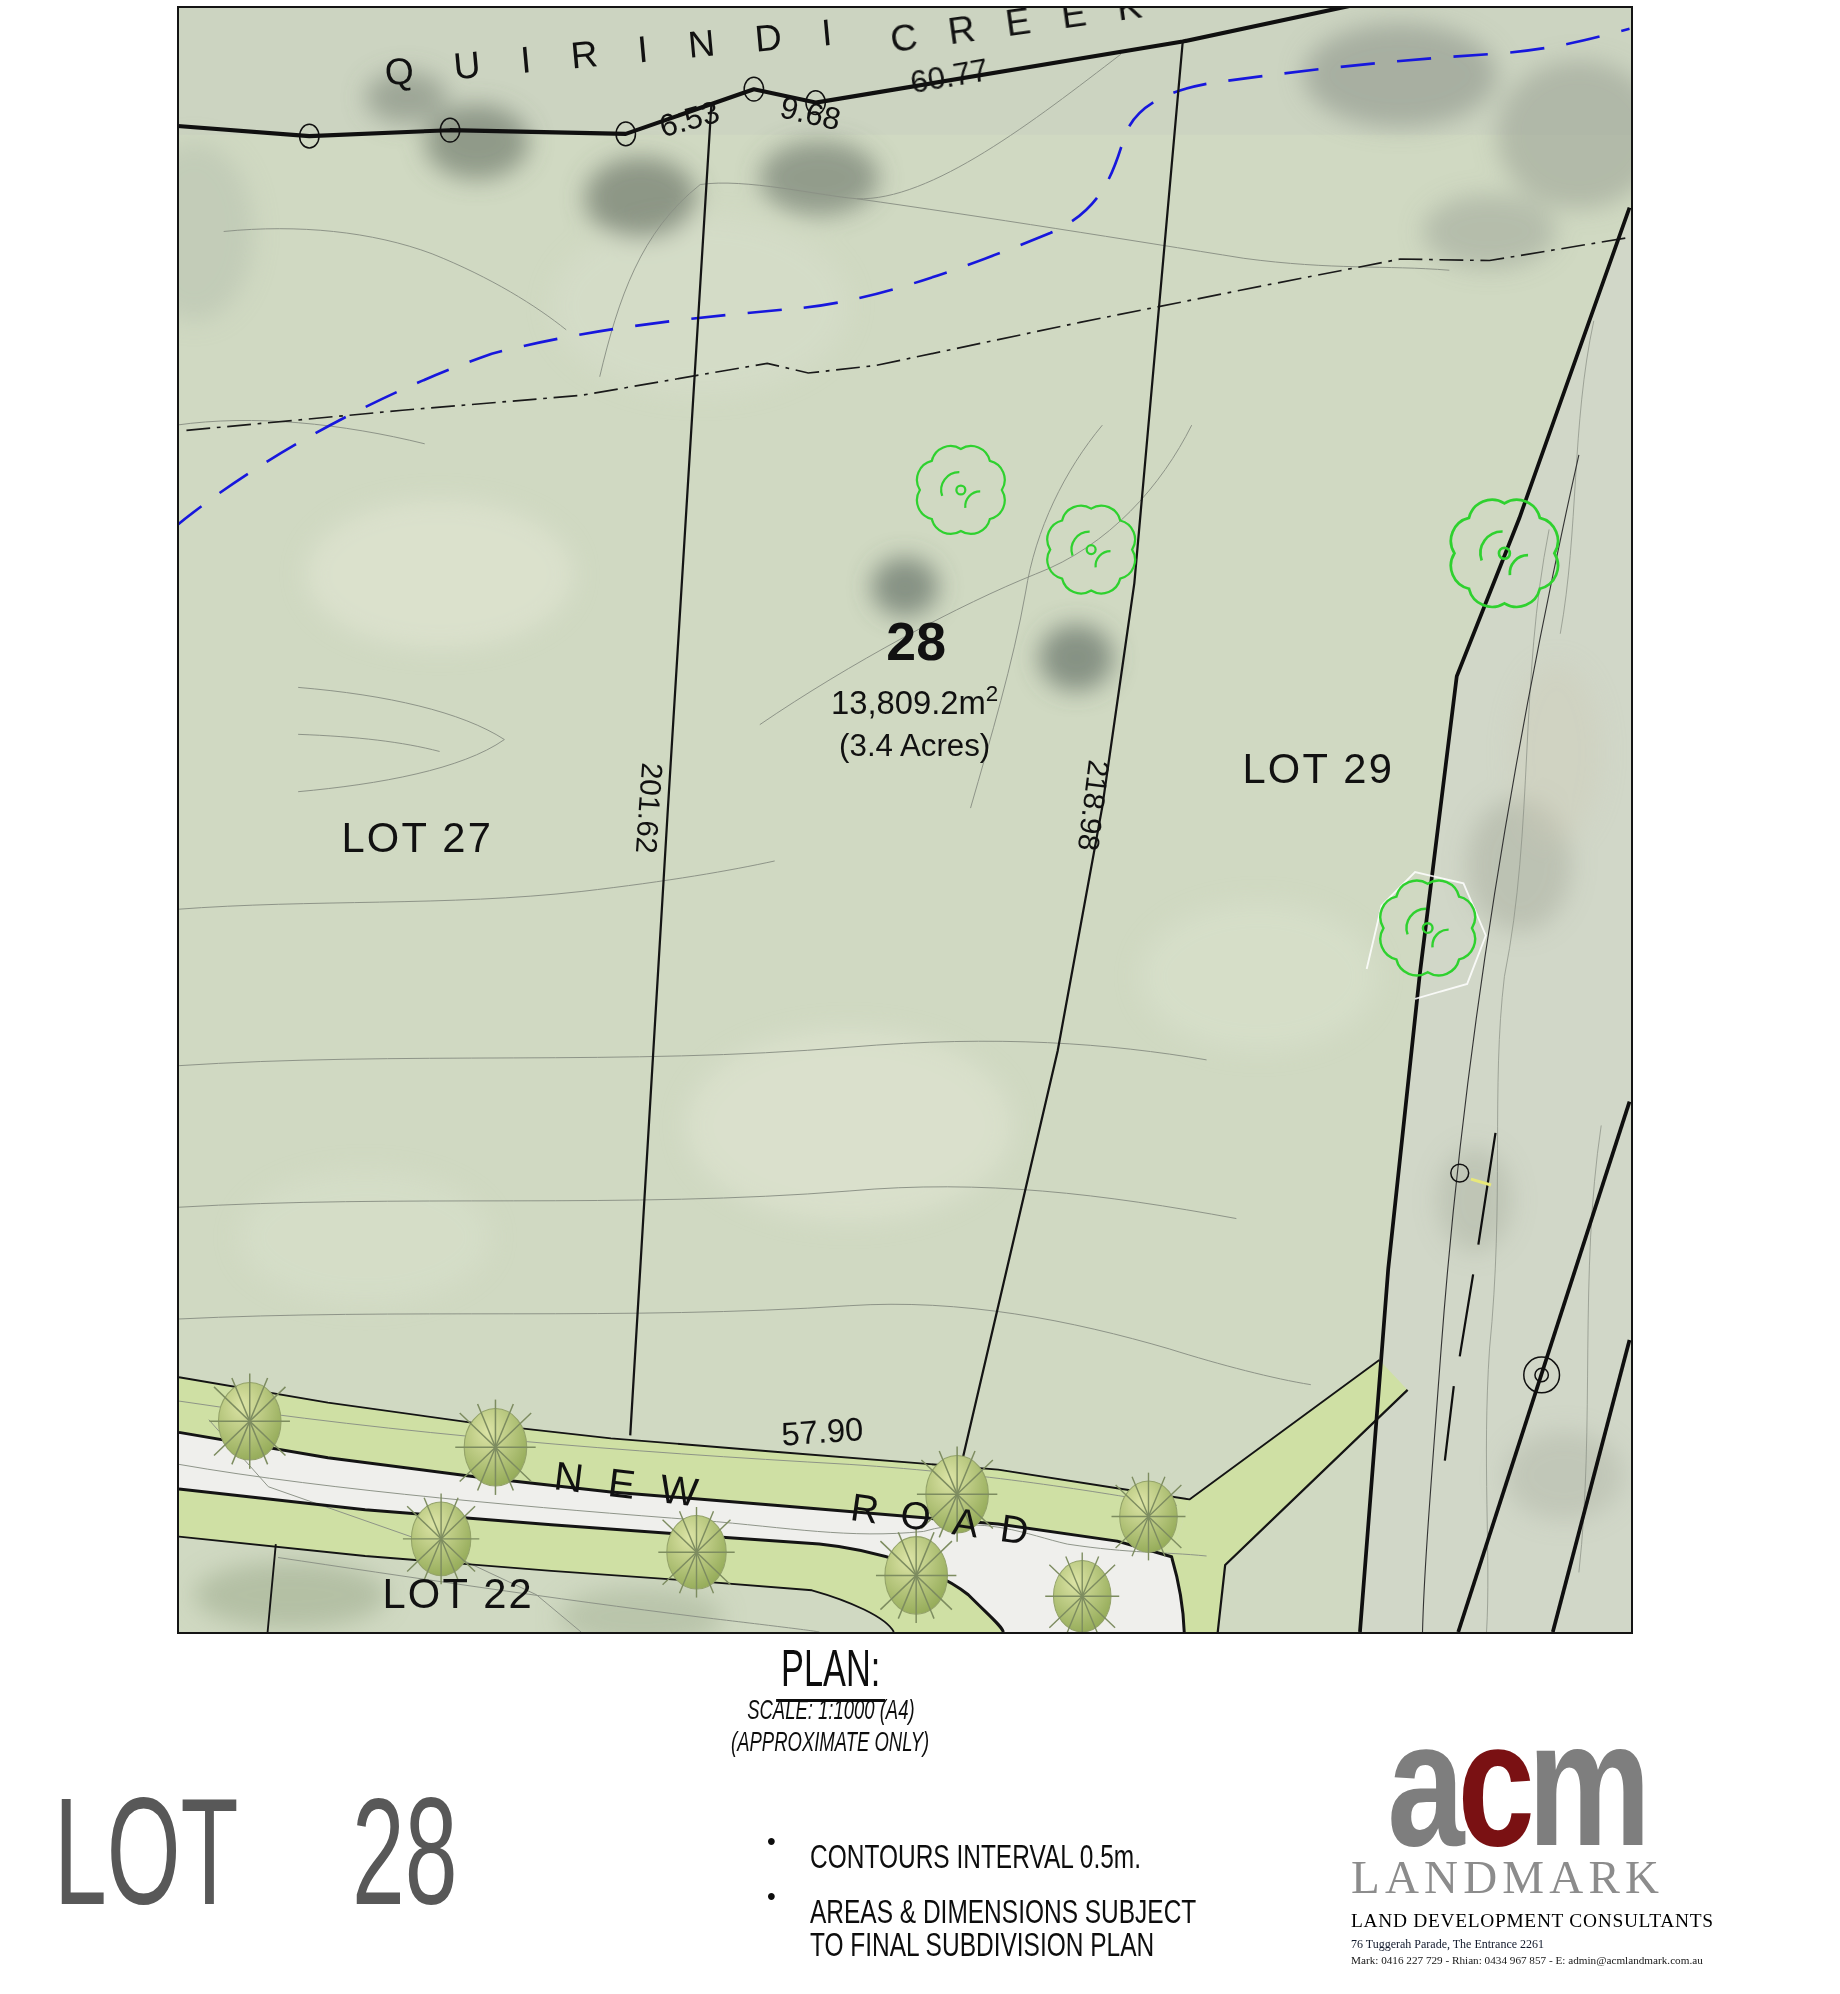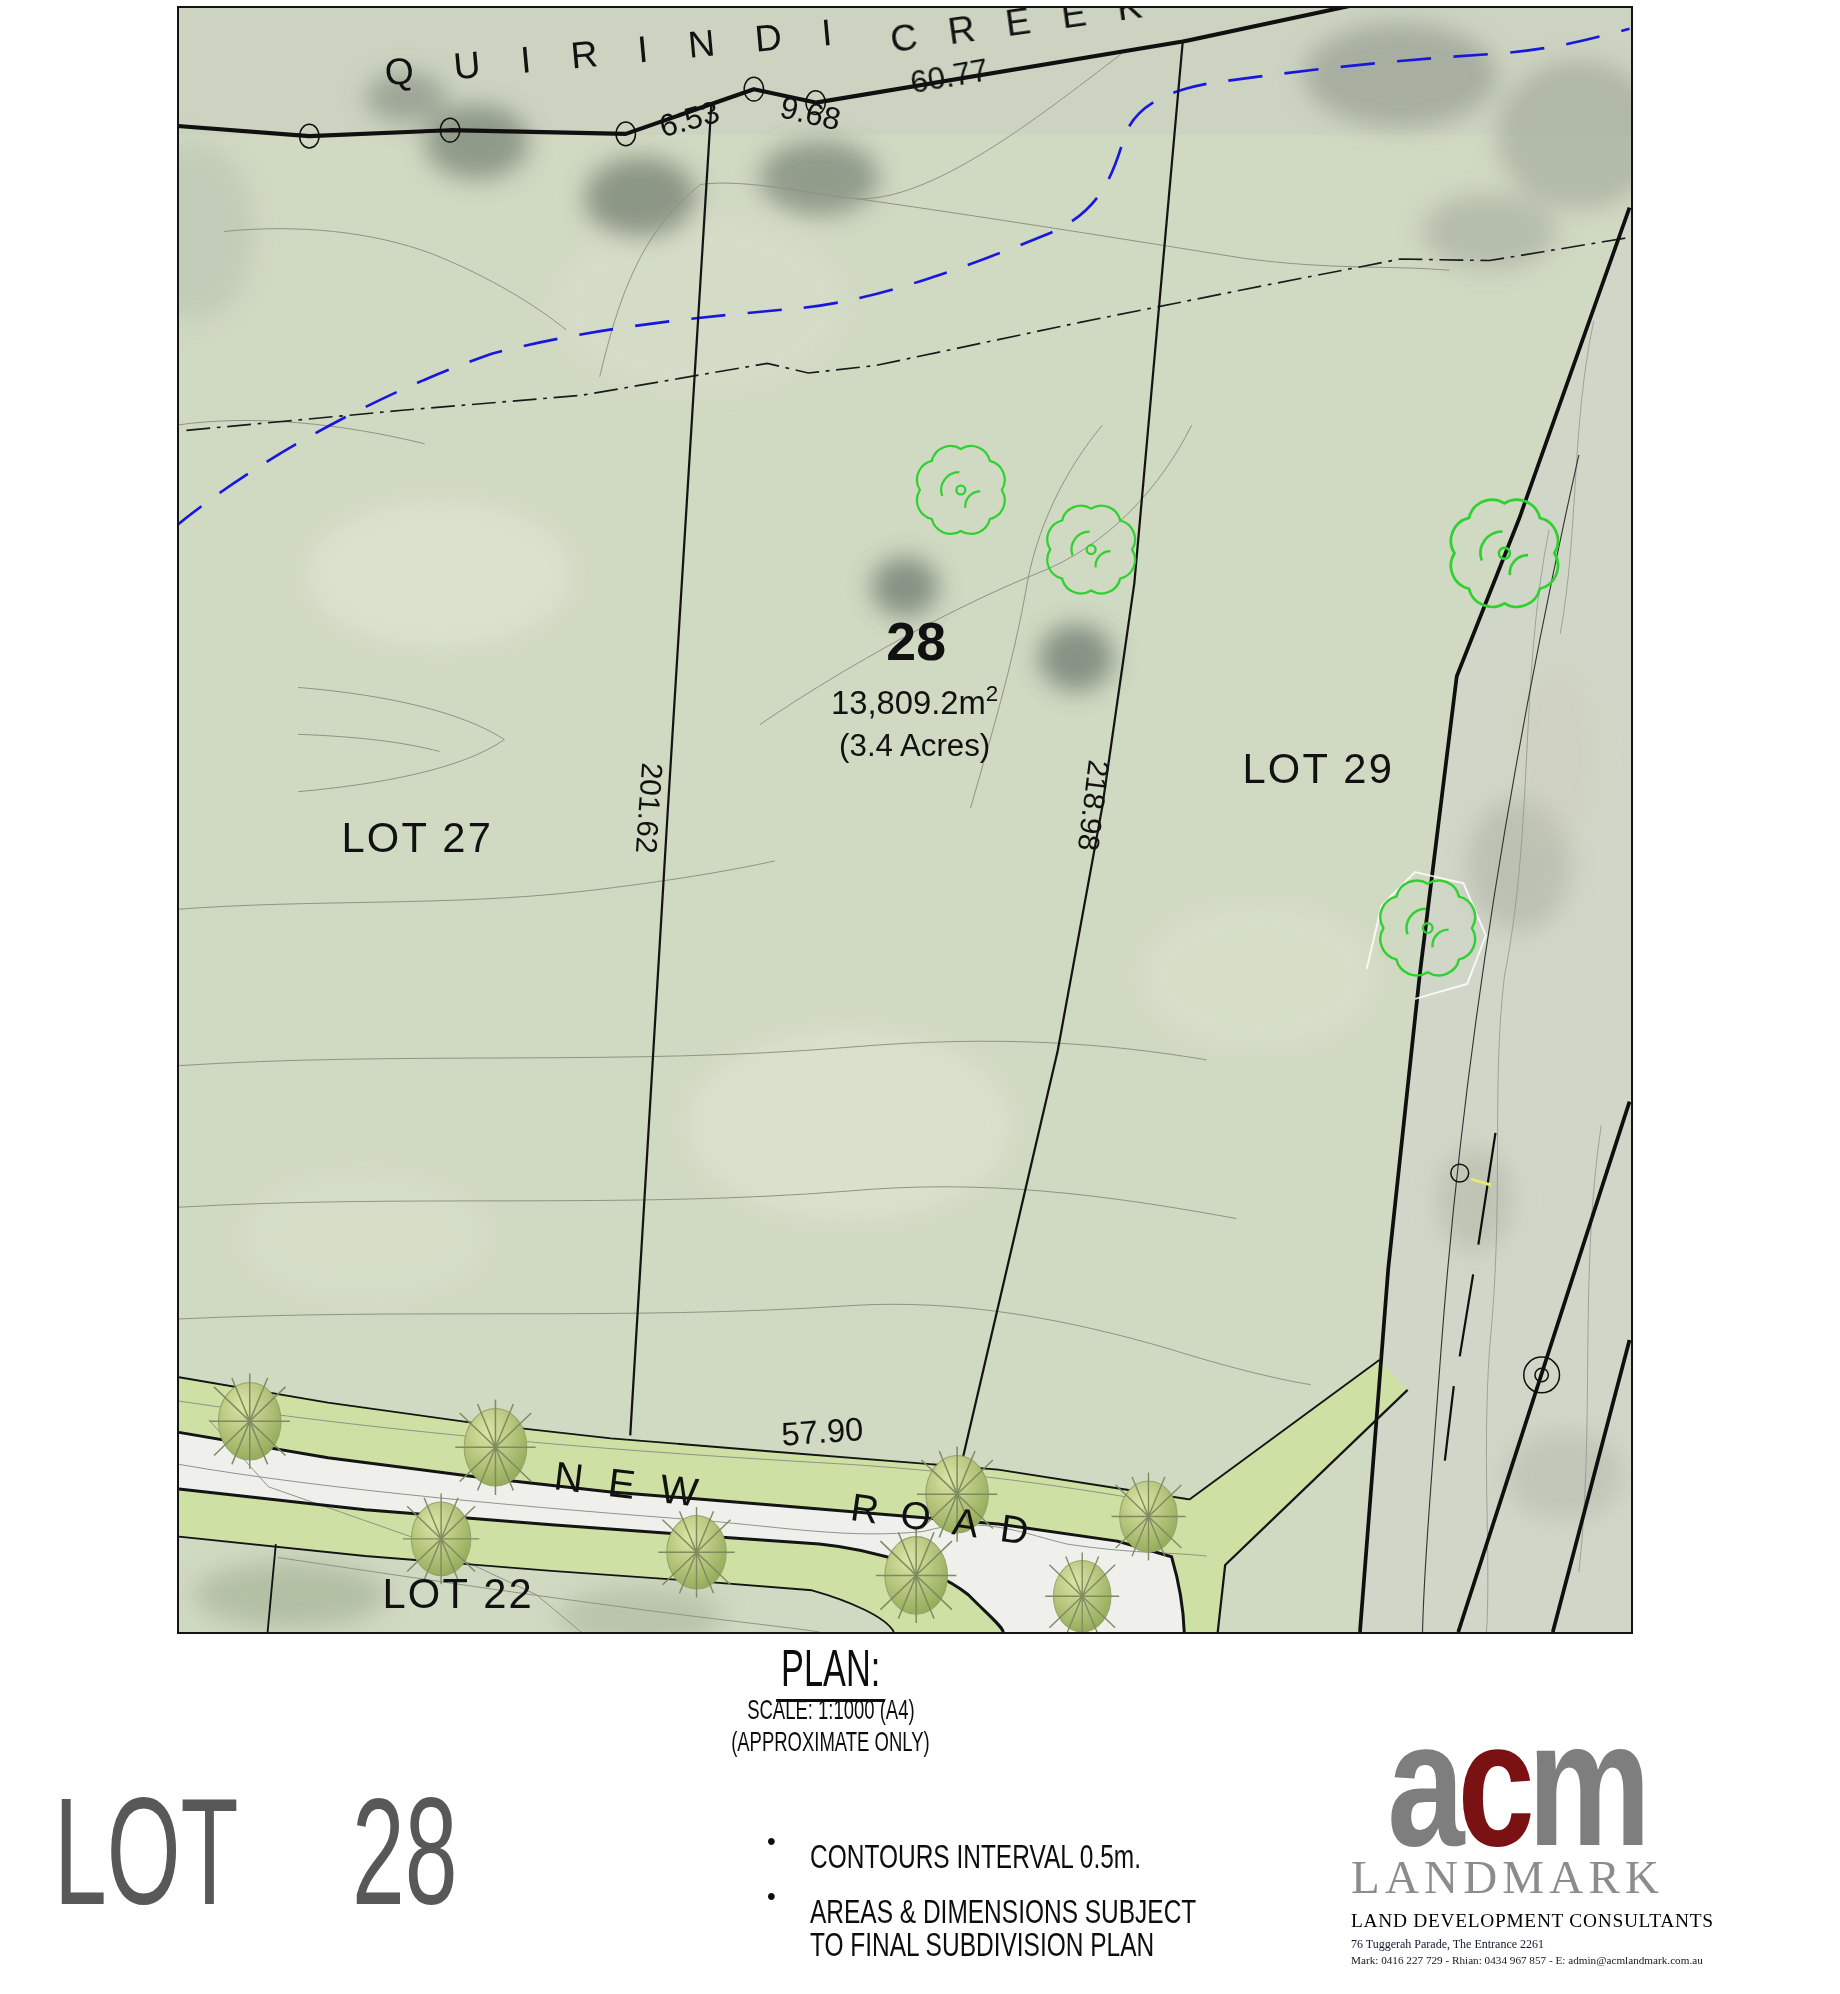--- a/index.html
+++ b/index.html
@@ -10,21 +10,21 @@
              border:2.2px solid #141414;box-sizing:border-box;background:#d0d9c2;}
   #map-frame svg{display:block;width:100%;height:100%;}
   svg text{font-family:"Liberation Sans",sans-serif;fill:#111;}
   
   .centercol{position:absolute;left:674px;width:313px;text-align:center;color:#0d0d0d;}
   .cond{display:inline-block;transform:scaleX(0.66);transform-origin:center;white-space:nowrap;}
   .condL{display:inline-block;transform:scaleX(0.72);transform-origin:left center;white-space:nowrap;}
   .h-big{font-size:52px;letter-spacing:0px;}
   .h-big .u{border-bottom:3.7px solid #0d0d0d;padding:0 7.5px 1.5px 7.5px;}
   .h-note{font-size:48px;}
-  .bodyline{font-size:28px;}
+  .bodyline{font-size:28px;font-style:italic;}
   .bullets{position:absolute;left:767px;top:1826px;color:#0d0d0d;}
   .brow{display:flex;align-items:flex-start;margin-bottom:7.5px;}
   .bdot{width:43px;font-size:25px;line-height:30px;}
   .btxt{font-size:34px;line-height:33px;text-align:left;margin-top:14px;}
   
   #footer-lot{position:absolute;left:54px;top:1774px;color:#585858;font-size:153px;line-height:1;
               transform:scaleX(0.62);transform-origin:left top;white-space:nowrap;}
   #footer-lot .gap{display:inline-block;width:183px;}
   
   #logo{position:absolute;left:1339px;top:1729px;width:343px;margin-left:12px;}

